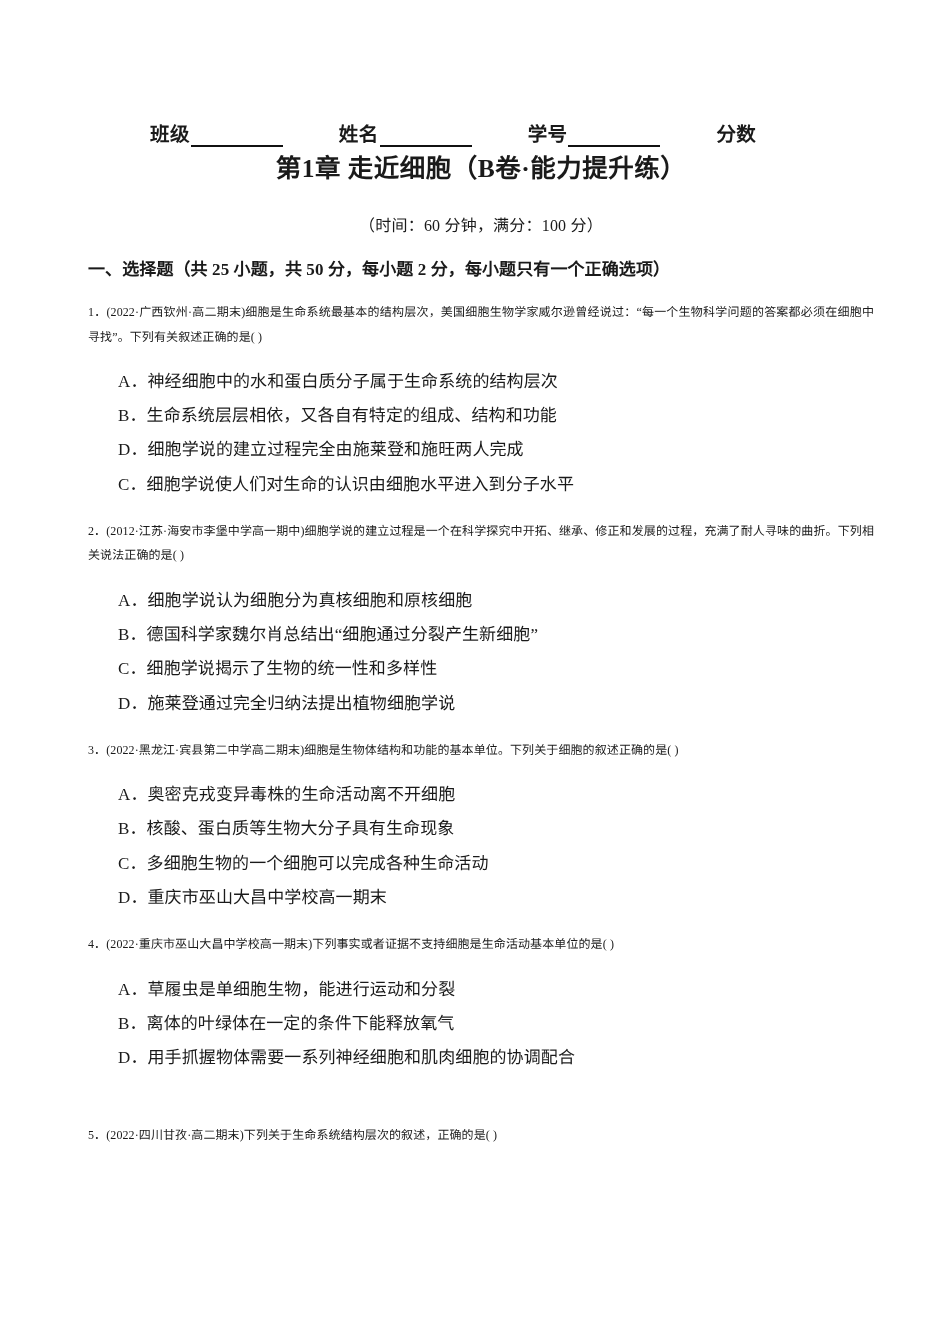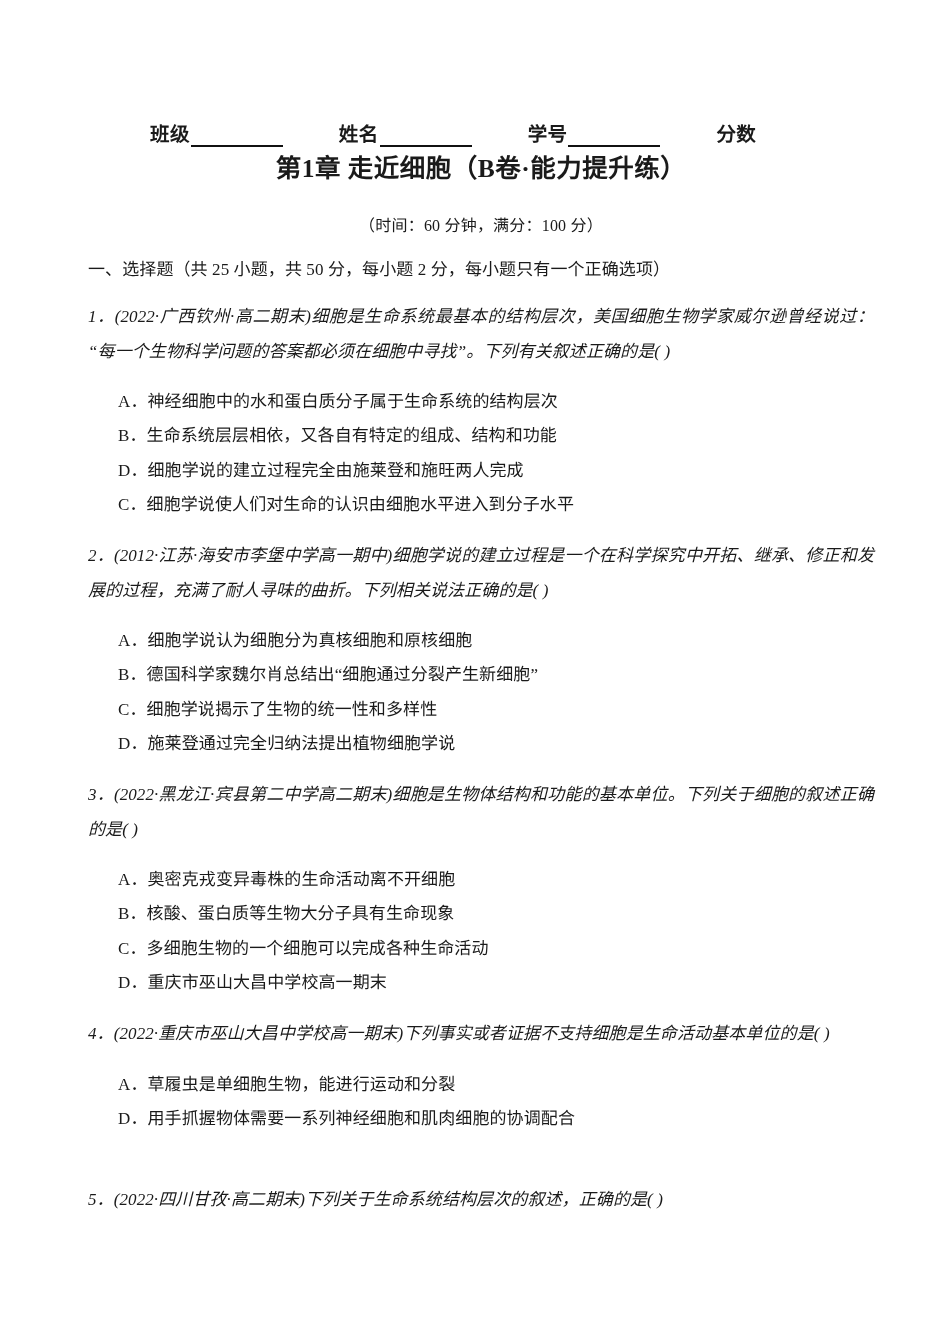--- a/index.html
+++ b/index.html
@@ -75,33 +75,33 @@
     margin-top: 28px;
     letter-spacing: 0.2px;
   }
 
   
   .section-heading {
     font-size: 17px;
     margin-top: 21px;
     letter-spacing: 0.1px;
     line-height: 1.55;
+    font-weight: bold;
   }
 
   
   .question {
     margin-top: 17px;
   }
   .q-stem {
-    font-size: 17px;
+    font-size: 12px;
     line-height: 2.02;
     text-align: justify;
     text-justify: inter-ideograph;
     letter-spacing: 0.1px;
-    font-style: italic;
   }
   .q-options {
     margin-top: 16px;
     font-family: Liberation Serif, serif;
   }
   .q-option {
     font-size: 17px;
     line-height: 2.02;
     padding-left: 30px;
     letter-spacing: 0.1px;
@@ -171,20 +171,21 @@
         <div class="q-option">B．核酸、蛋白质等生物大分子具有生命现象</div>
         <div class="q-option">C．多细胞生物的一个细胞可以完成各种生命活动</div>
         <div class="q-option">D．重庆市巫山大昌中学校高一期末</div>
       </div>
     </div>
 
     <div class="question">
       <div class="q-stem">4．(2022·重庆市巫山大昌中学校高一期末)下列事实或者证据不支持细胞是生命活动基本单位的是(    )</div>
       <div class="q-options">
         <div class="q-option">A．草履虫是单细胞生物，能进行运动和分裂</div>
+        <div class="q-option">B．离体的叶绿体在一定的条件下能释放氧气</div>
         <div class="q-option">D．用手抓握物体需要一系列神经细胞和肌肉细胞的协调配合</div>
       </div>
     </div>
 
     <div class="q-spacer-tall"></div>
 
     <div class="question">
       <div class="q-stem">5．(2022·四川甘孜·高二期末)下列关于生命系统结构层次的叙述，正确的是(    )</div>
     </div>
 

